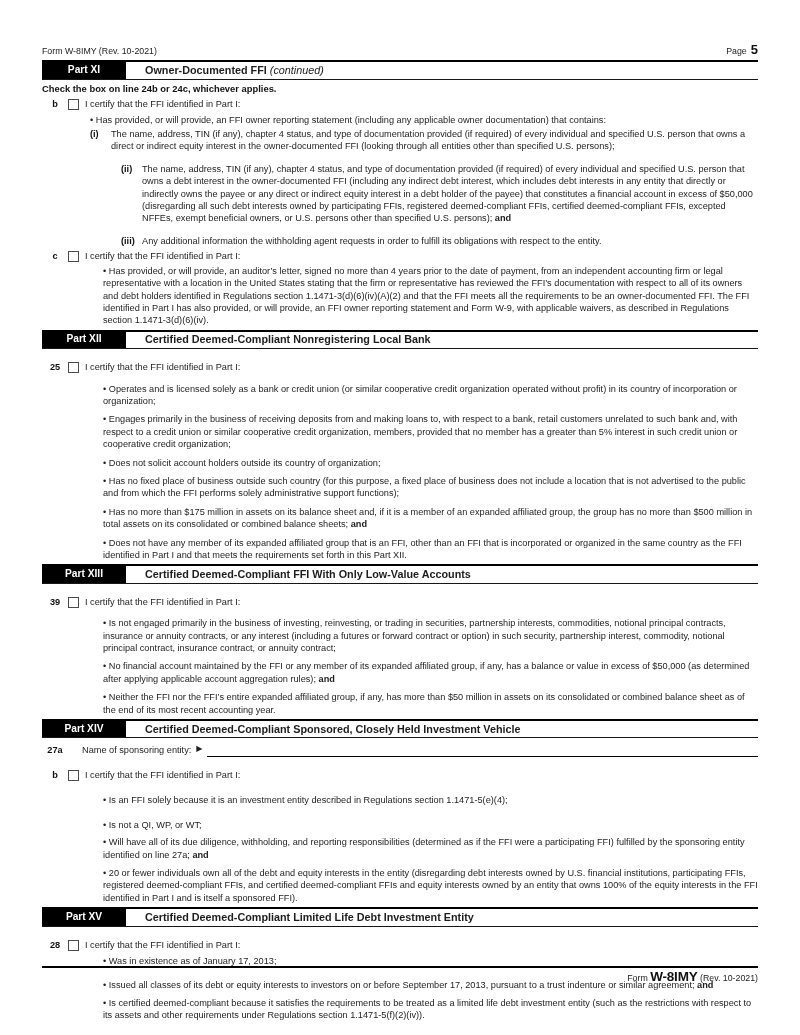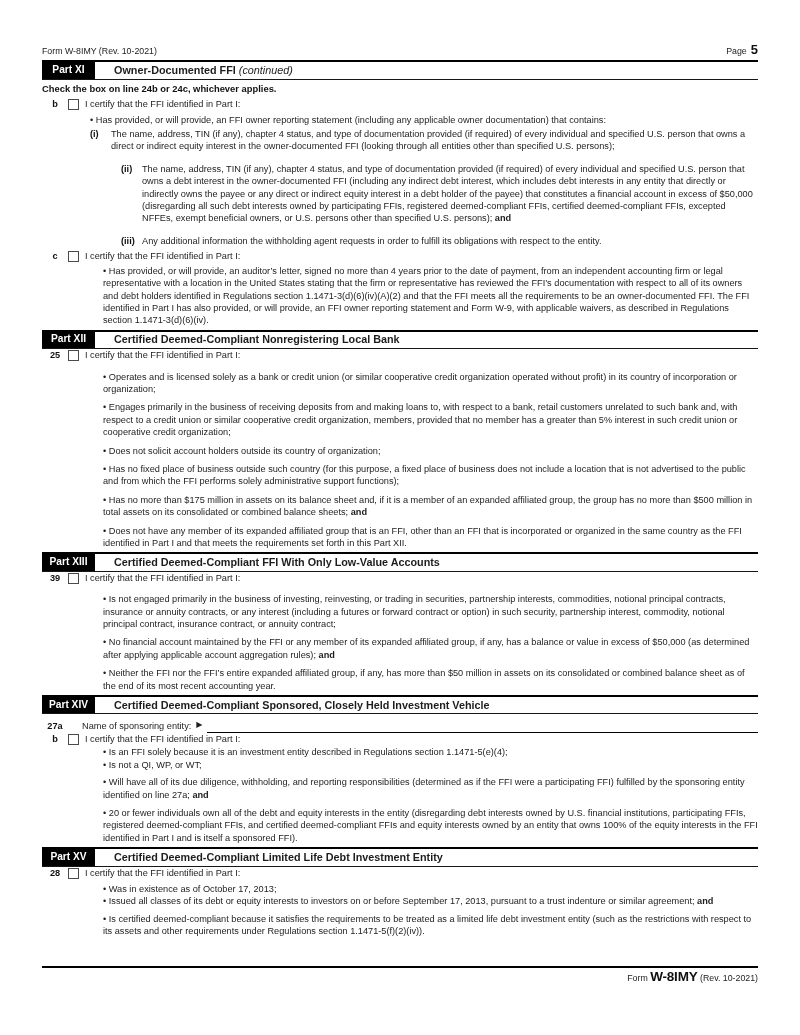--- a/index.html
+++ b/index.html
@@ -9,21 +9,21 @@
     font-size:9.2px;line-height:12.4px;
     -webkit-font-smoothing:antialiased;
   }
   .page{position:absolute;left:0;top:0;right:0;bottom:0;padding:44px 42px 0 42px;}
   .doc-header{display:flex;justify-content:space-between;align-items:flex-end;}
   .form-id{font-size:8.8px;color:#222;}
   .page-ind{font-size:8.8px;color:#222;}
   .page-num{font-size:13px;font-weight:bold;margin-left:4px;color:#111;}
 
   .part-bar{display:flex;align-items:stretch;border-top:2.4px solid #000;border-bottom:1.4px solid #161616;margin-top:3px;}
-  .part-label{background:#000;color:#fff;font-weight:bold;font-size:10.2px;width:53px;flex:none;text-align:center;padding:1.5px 0 2.5px 0;}
+  .part-label{background:#000;color:#fff;font-weight:bold;font-size:10.2px;width:84px;flex:none;text-align:center;padding:1.5px 0 2.5px 0;}
   .part-title{font-weight:bold;font-size:10.8px;margin-left:19px;padding-top:1.5px;white-space:nowrap;}
   .part-title .cont{font-style:italic;font-weight:normal;}
 
   .instruction{font-weight:bold;font-size:9.4px;margin:3px 0 0 0;color:#111;}
 
   .row-check{display:flex;margin-top:3px;}
   .ln{width:26px;flex:none;text-align:center;font-weight:bold;color:#111;}
   .cb-cell{width:17px;flex:none;padding-top:1px;}
   .checkbox{display:inline-block;width:9px;height:9px;border:1px solid #4a4a4a;background:#fff;vertical-align:top;}
   .lbl{flex:1;}
@@ -36,21 +36,21 @@
   .rt{flex:1;}
 
   .entry-row{display:flex;align-items:flex-end;margin-top:5px;}
   .entry-label{margin-left:14px;}
   .arrow{font-size:8px;margin:0 5px 1px 5px;}
   .fill-line{flex:1;border-bottom:1.2px solid #000;height:11px;margin-right:0;}
 
   p{margin:0;}
   b.and{font-weight:bold;}
 
-  .mt1{margin-top:1px;}.mt2{margin-top:2px;margin-left:48px;}.mt3{margin-top:3px;}.mt4{margin-top:0;}
+  .mt1{margin-top:1px;}.mt2{margin-top:2px;margin-left:48px;}.mt3{margin-top:3px;}.mt4{margin-top:12px;}
   .mt5{margin-top:5px;}.mt6{margin-top:6px;}.mt8{margin-top:8px;}.mt10{margin-top:10px;}
 
   .doc-footer{position:absolute;left:42px;right:42px;top:966px;}
   .footer-rule{border-top:2.4px solid #000;}
   .footer-text{text-align:right;margin-top:3px;font-size:8.8px;color:#222;}
   .footer-text .fnum{font-size:13.5px;font-weight:bold;color:#111;letter-spacing:-0.2px;}
 </style>
 </head>
 <body>
 
@@ -159,21 +159,21 @@
     <span class="part-label">Part XV</span>
     <span class="part-title">Certified Deemed-Compliant Limited Life Debt Investment Entity</span>
   </div>
 
   <div class="row-check mt4">
     <span class="ln">28</span>
     <span class="cb-cell"><span class="checkbox"></span></span>
     <span class="lbl">I certify that the FFI identified in Part I:</span>
   </div>
 
-  <p class="bullet mt3"><span>Was in existence as of October 17, 2013;</span></p>
+  <p class="bullet mt3"><span>Was in existence as of January 17, 2013;</span></p>
   <p class="bullet mt4"><span>Issued all classes of its debt or equity interests to investors on or before September 17, 2013, pursuant to a trust indenture or similar agreement; </span><b class="and">and</b></p>
   <p class="bullet mt5"><span>Is certified deemed-compliant because it satisfies the requirements to be treated as a limited life debt investment entity (such as the restrictions with respect to its assets and other requirements under Regulations section 1.1471-5(f)(2)(iv)).</span></p>
 
   <div class="doc-footer">
     <div class="footer-rule"></div>
     <div class="footer-text"><span>Form</span> <span class="fnum">W-8IMY</span> <span>(Rev. 10-2021)</span></div>
   </div>
 
 </div>
 

